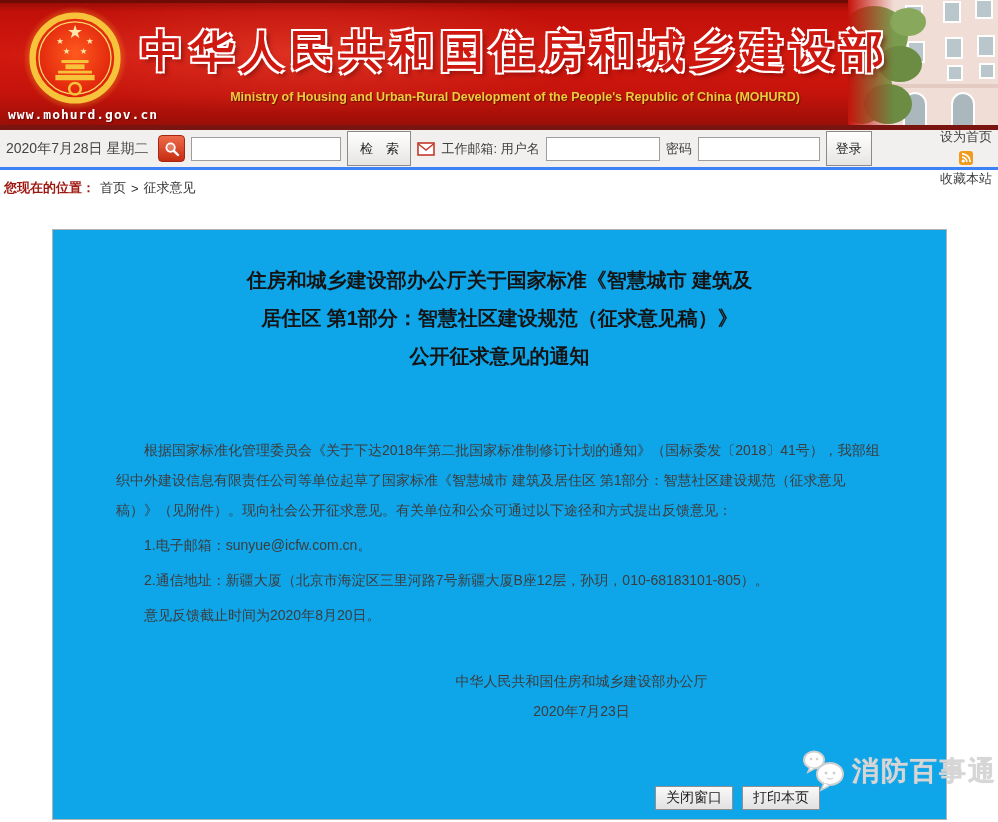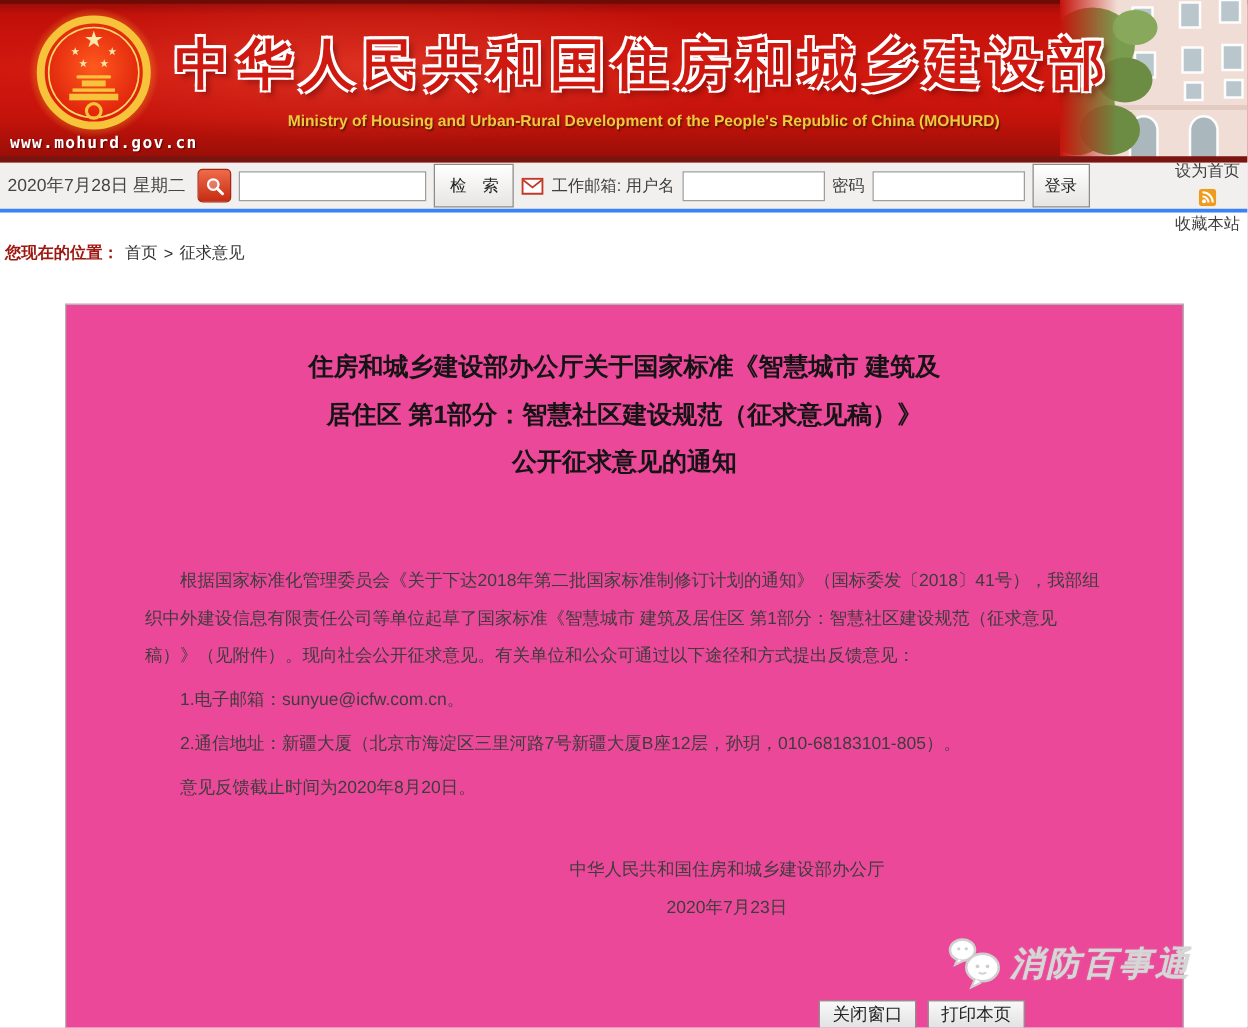--- a/index.html
+++ b/index.html
@@ -37,41 +37,41 @@
   .in-pass{width:112px;}
   .btn-std{height:35px;background:linear-gradient(#ffffff,#e6e5e2);border:1px solid #8b8b8b;
     font-size:13px;color:#222;cursor:pointer;font-family:inherit;}
   .btn-search{width:64px;}
   .btn-login{width:46px;}
   .tb-right{margin-left:auto;display:flex;align-items:center;gap:5px;flex-direction:column;}
   .tb-link{color:#3f3f3f;text-decoration:none;cursor:pointer;}
   .tb-icon{display:inline-flex;vertical-align:middle;}
 
   
-  .breadcrumb{display:flex;align-items:center;gap:5px;padding:23px 4px 6px;font-size:13px;color:#333;}
+  .breadcrumb{display:flex;align-items:center;gap:5px;padding:9px 4px 6px;font-size:13px;color:#333;}
   .bc-label{color:#9e1812;font-weight:bold;}
   .bc-link{color:#333;text-decoration:none;cursor:pointer;}
 
   
   .doc-box{position:relative;margin:26px 0 0 52px;width:895px;height:591px;box-sizing:border-box;
-    border:1px solid #b3b3b3;background:#ec4899;padding:0 63px;}
+    border:1px solid #b3b3b3;background:#0ea5e9;padding:0 63px;}
   .doc-title{margin-top:31px;text-align:center;font-size:20px;font-weight:bold;color:#141414;
     line-height:38px;}
   .doc-body{margin-top:60px;font-size:14px;color:#3d3d3d;line-height:30px;}
   .doc-body p{margin:0 0 5px;}
   .p-indent{text-indent:2em;}
   .sign-block{margin-top:36px;text-align:center;position:relative;left:82px;font-size:14px;
     color:#3d3d3d;line-height:30px;}
   .doc-buttons{position:absolute;bottom:9px;right:126px;display:flex;gap:9px;}
   .btn-doc{height:24px;padding:1px 10px;background:linear-gradient(#f9f9f9,#e1e1e1);
     border:1px solid #8f8f8f;font-size:14px;color:#222;cursor:pointer;font-family:inherit;}
 
   
-  .watermark{position:absolute;left:756px;top:748px;display:flex;align-items:center;gap:4px;
-    z-index:6;pointer-events:none;font-style:italic;}
+  .watermark{position:absolute;left:800px;top:748px;display:flex;align-items:center;gap:4px;
+    z-index:6;pointer-events:none;}
   .wm-text{font-size:27px;font-weight:bold;color:#d6d6d6;letter-spacing:2px;
     text-shadow:0 0 1px #c9c9c9;}
 </style>
 </head>
 <body>
 
 <div class="page">
 
   <header class="banner">
     <svg class="emblem" viewBox="0 0 100 100">

